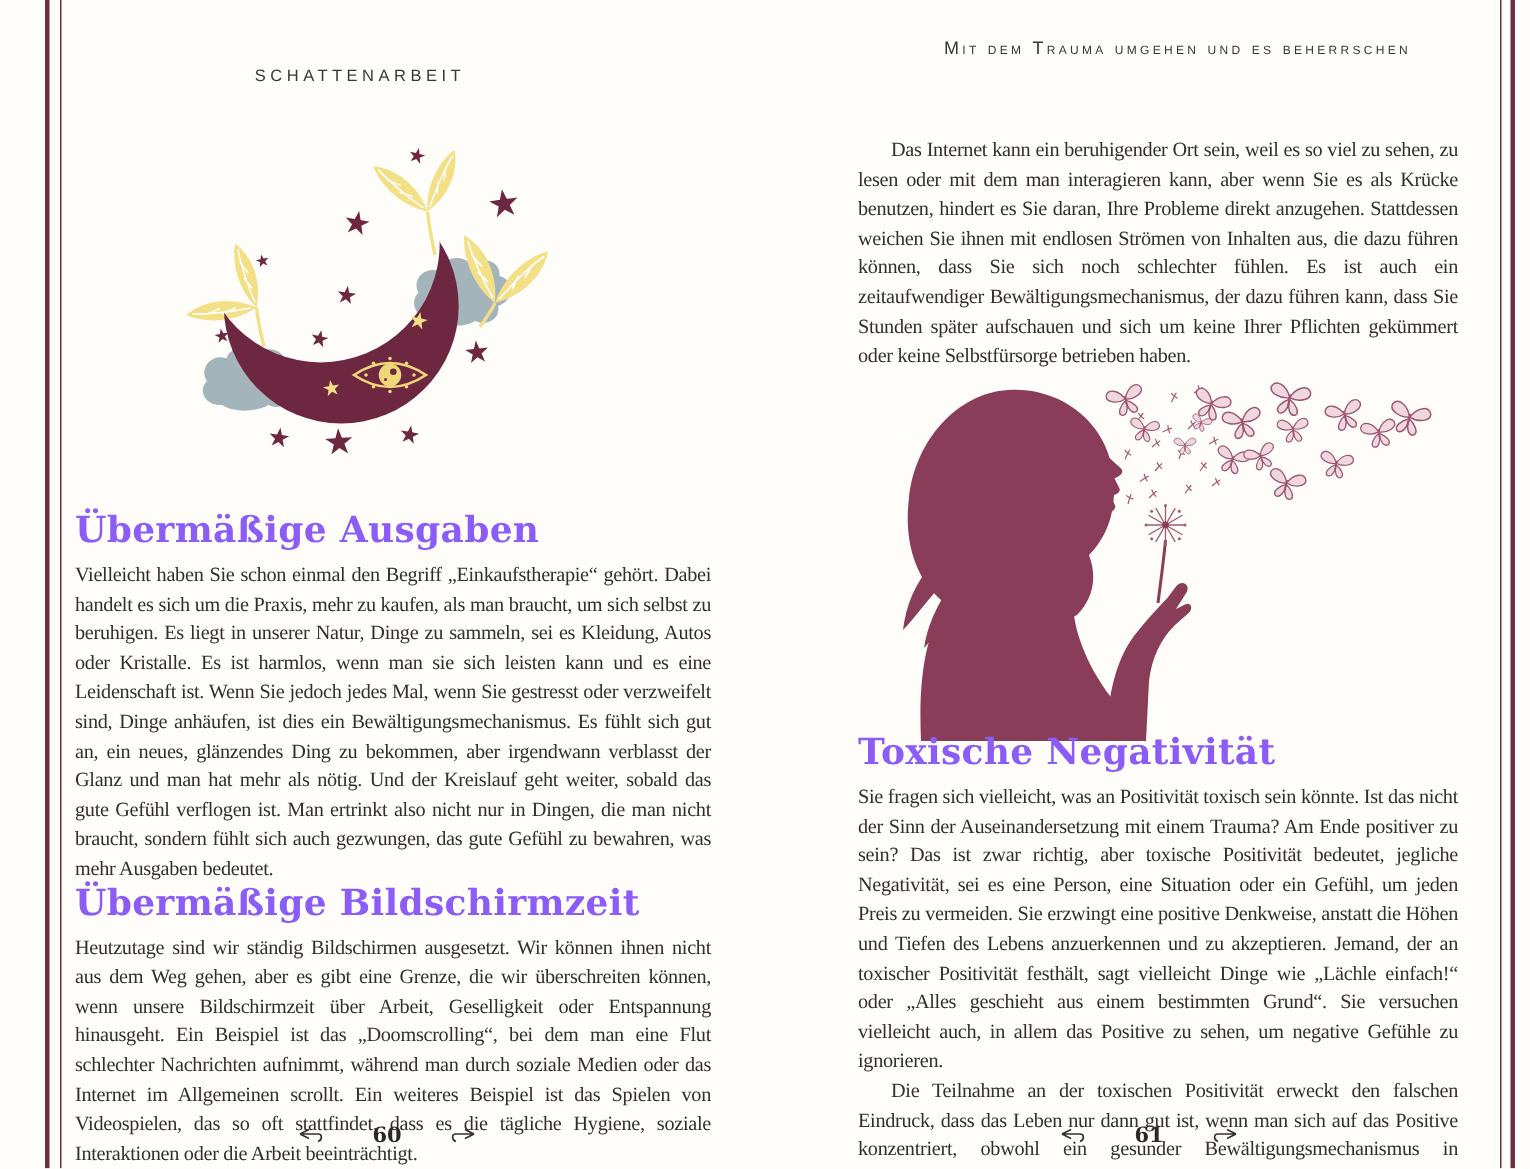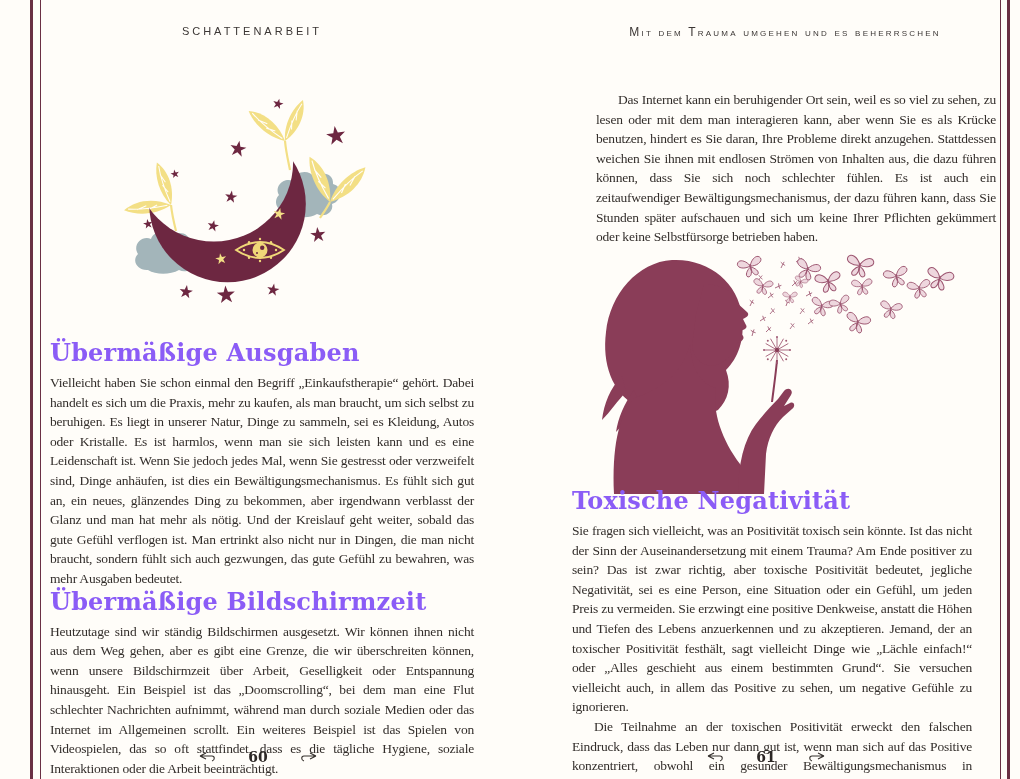--- a/index.html
+++ b/index.html
@@ -12,26 +12,26 @@
   .rule-l-outer{left:30px;width:2.5px;}
   .rule-l-inner{left:39.5px;width:1.5px;}
   .rule-r-inner{left:999.5px;width:1.5px;}
   .rule-r-outer{left:1007px;width:2.5px;}
 
   .runhead{
     position:absolute;top:25px;text-align:center;
     font-family:"Liberation Sans", sans-serif;font-size:11px;
     letter-spacing:3px;color:#3b3634;
   }
-  .runhead-left{left:120px;width:264px;}
+  .runhead-left{left:108px;width:264px;margin-top:20px;}
   .runhead-right{left:592px;width:386px;font-variant:small-caps;letter-spacing:2.2px;font-size:12px;}
 
   .col{position:absolute;}
   .left-col{left:50px;top:340px;width:424px;}
-  .right-intro{left:572px;top:90px;width:400px;margin-left:24px;}
+  .right-intro{left:572px;top:90px;width:400px;}
   .right-col{left:572px;top:488px;width:400px;}
 
   h2.sec{
     font-family:"DejaVu Serif", serif;font-weight:bold;
     font-size:24px;line-height:26px;margin:0 0 7px 0;
     letter-spacing:0.2px;color:#8b5cf6;
   }
   h2.sec.gap{margin-top:0;}
   p.body{
     font-size:13.5px;line-height:19.6px;letter-spacing:-0.2px;

